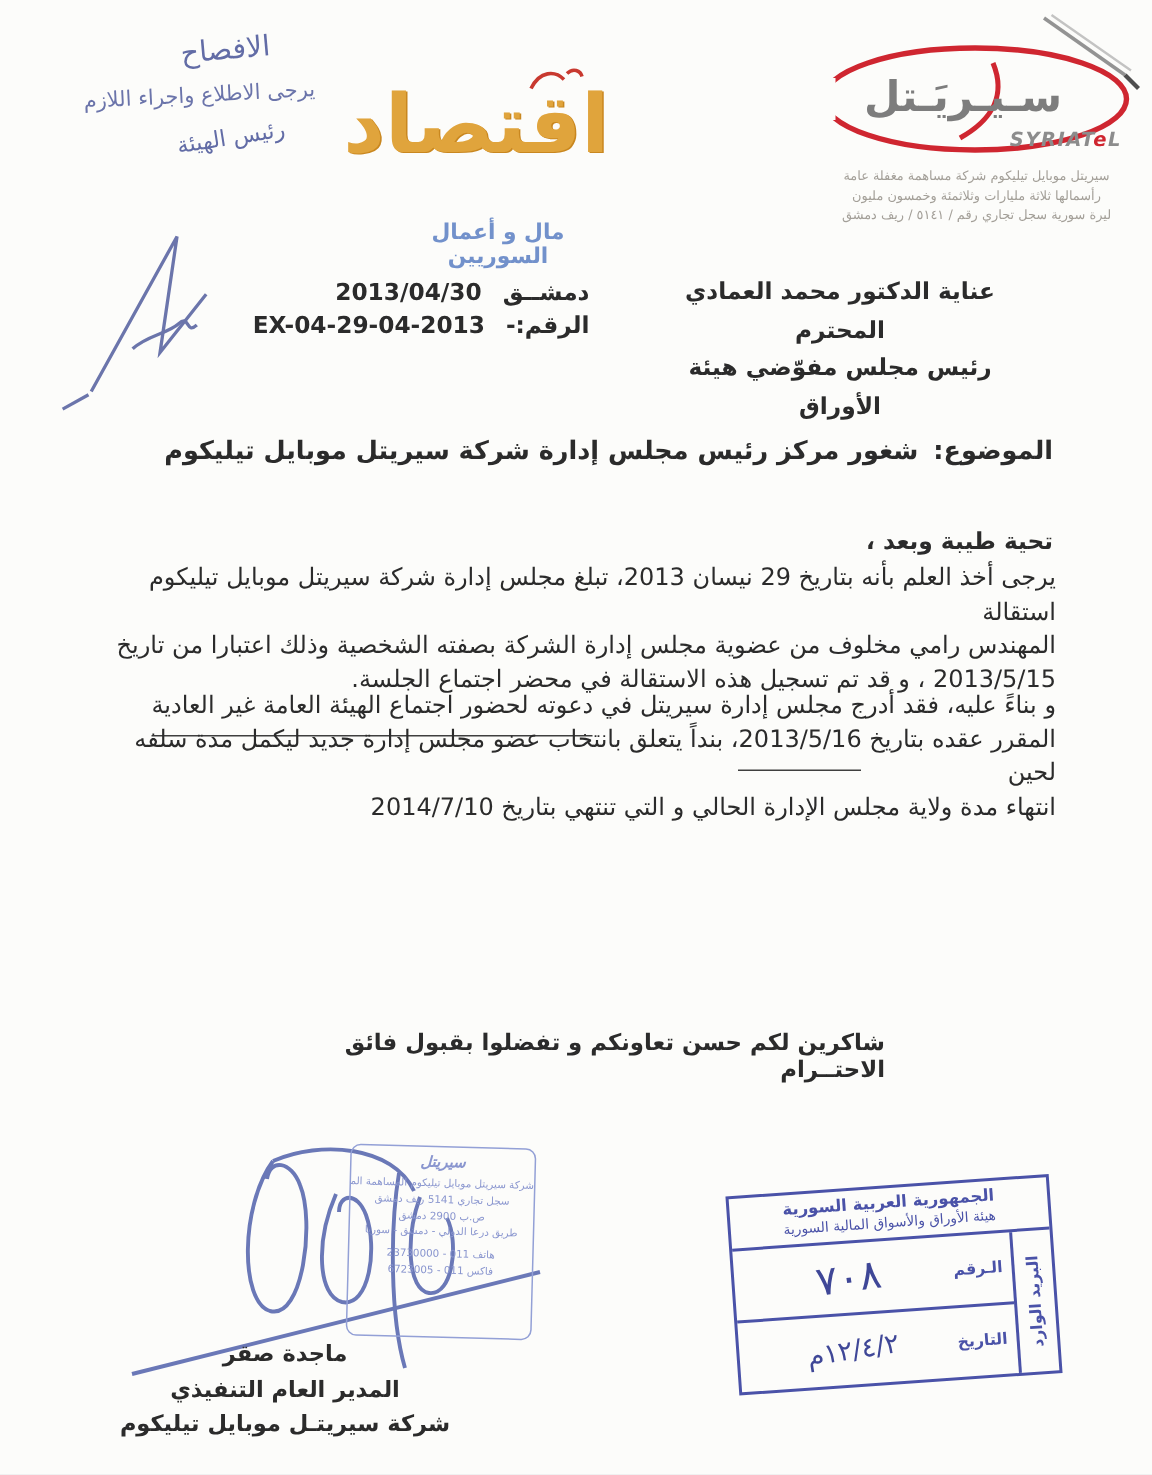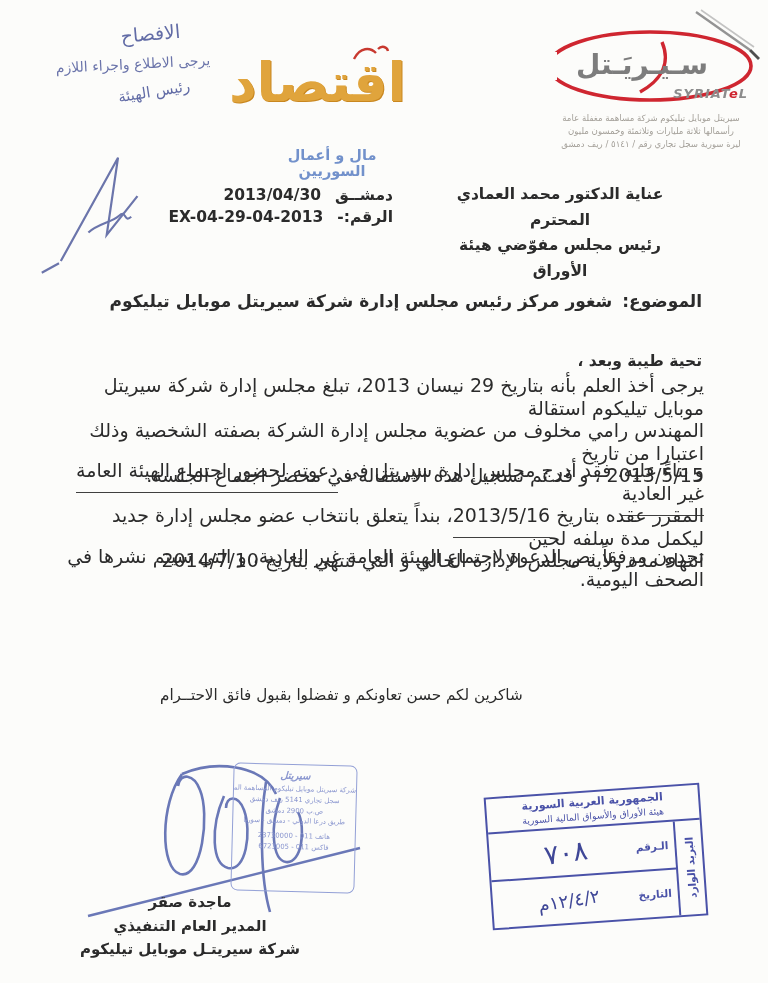--- a/index.html
+++ b/index.html
@@ -39,25 +39,25 @@
   .meta .gap{display:inline-block;width:14px;}
 
   
   .addressee{left:430px;width:260px;top:182px;text-align:center;font-weight:bold;font-size:15.5px;
              line-height:25.5px;direction:rtl;}
 
   .subject{left:64px;right:66px;top:291px;direction:rtl;text-align:right;font-weight:bold;font-size:17px;}
   .subject .lbl{margin-left:10px;}
   .greeting{right:66px;top:352px;direction:rtl;font-weight:bold;font-size:15.5px;}
 
-  .para{left:62px;right:64px;direction:rtl;text-align:right;font-size:19px;line-height:22.6px;}
+  .para{left:62px;right:64px;direction:rtl;text-align:right;font-size:16px;line-height:22.6px;}
   .p1{top:374px;} .p2{top:459px;} .p3{top:545px;}
   .u{border-bottom:1.6px solid #3f3f3f;padding-bottom:11px;}
 
-  .closing{left:160px;width:430px;top:686px;text-align:left;font-weight:normal;font-size:15.2px;direction:rtl;}
+  .closing{left:160px;width:430px;top:686px;text-align:right;font-weight:bold;font-size:15.2px;direction:rtl;}
 
   
   .sig-svg{left:64px;top:756px;}
   .co-stamp{left:232px;top:764px;width:124px;height:128px;border:1.6px solid #93a0d6;border-radius:7px;
             transform:rotate(1.5deg);color:#8a96cf;text-align:center;direction:rtl;box-sizing:border-box;padding-top:5px;}
   .co-logo{font-size:10px;font-weight:bold;font-style:italic;margin-bottom:3px;letter-spacing:1px;}
   .co-line{font-size:6.9px;line-height:10.8px;white-space:nowrap;overflow:hidden;}
   .sig-text{left:70px;top:891px;width:240px;text-align:center;font-weight:bold;direction:rtl;
             font-size:15px;line-height:23.5px;}
 
@@ -146,21 +146,20 @@
     <div>المهندس رامي مخلوف من عضوية مجلس إدارة الشركة بصفته الشخصية وذلك اعتبارا من تاريخ</div>
     <div>2013/5/15 ، و قد تم تسجيل هذه الاستقالة في محضر اجتماع الجلسة.</div>
   </div>
 
   <div class="abs para p2">
     <div><span>و بناءً عليه، فقد أدرج مجلس إدارة سيريتل في </span><span class="u">دعوته لحضور اجتماع الهيئة العامة غير العادية</span></div>
     <div><span>المقرر عقده بتاريخ </span><span class="u">2013/5/16</span><span>، بنداً يتعلق بانتخاب عضو مجلس إدارة جديد ليكمل مدة سلفه لحين</span></div>
     <div>انتهاء مدة ولاية مجلس الإدارة الحالي و التي تنتهي بتاريخ 2014/7/10</div>
   </div>
 
-  <div class="abs para p3">تجدون مرفقاً نص الدعوة لاجتماع الهيئة العامة غير العادية، و التي سيتم نشرها في الصحف اليومية.</div>
 
   <div class="abs closing">شاكرين لكم حسن تعاونكم و تفضلوا بقبول فائق الاحتــرام</div>
 
   <svg class="abs sig-svg" width="310" height="170" viewBox="0 0 310 170">
     <g stroke="#5b6ab0" stroke-width="2.6" fill="none" opacity="0.9">
       <path d="M118 18 C 150 4, 198 8, 212 38"></path>
       <path d="M118 18 C 96 48, 96 112, 116 118 C 138 124, 146 58, 136 34 C 130 18, 116 16, 114 30"></path>
       <path d="M160 40 C 146 72, 148 108, 164 112 C 182 116, 188 76, 180 54 C 174 38, 162 40, 162 52"></path>
       <path d="M202 26 C 196 62, 196 122, 206 156"></path>
       <path d="M216 42 C 206 70, 208 104, 222 106 C 238 108, 242 72, 234 56"></path>

